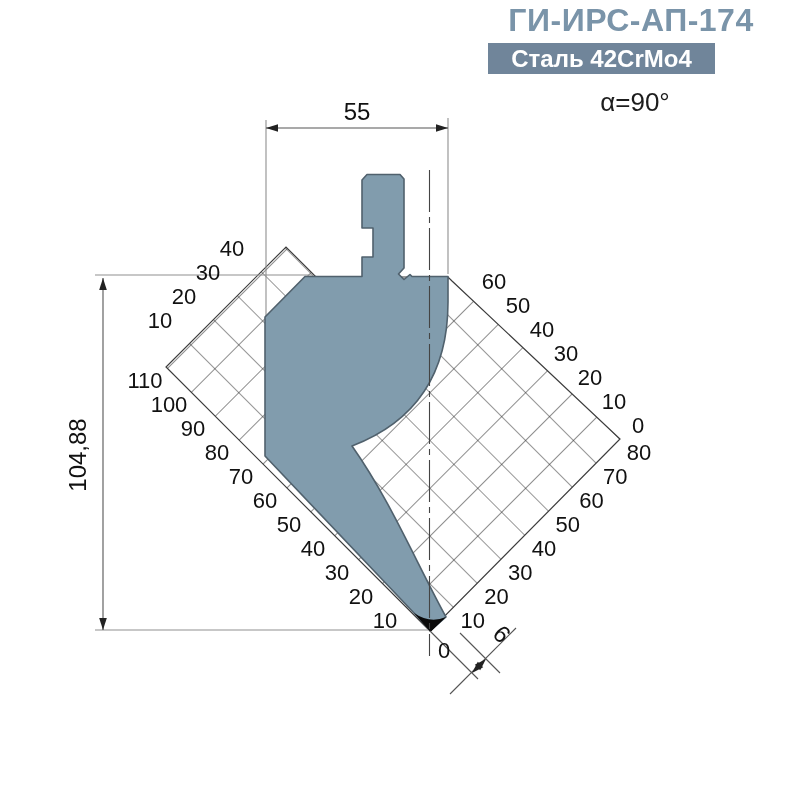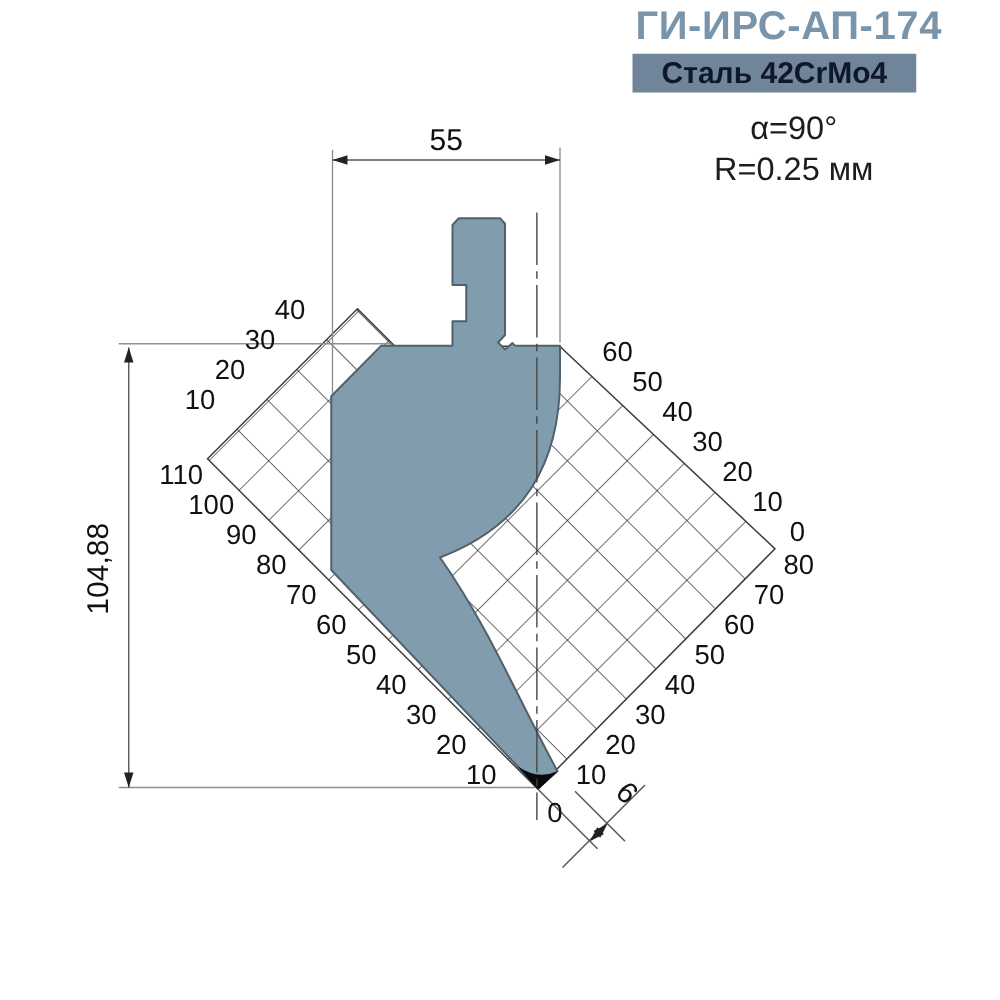--- a/index.html
+++ b/index.html
@@ -1,38 +1,37 @@
 <!DOCTYPE html>
 <html><head>
 <meta charset="utf-8">
 <style>
   html,body{margin:0;padding:0;background:#ffffff;}
   .stage{position:relative;width:800px;height:800px;background:#fff;overflow:hidden;
          font-family:"Liberation Sans", sans-serif;border-radius:13px;}
   .hdr-title{position:absolute;top:2px;left:440px;width:382px;text-align:center;
              font-size:32px;font-weight:600;letter-spacing:.5px;color:#7a94a9;}
-  .hdr-badge{position:absolute;top:43px;left:506px;width:227px;height:31px;
-             background:#70859a;color:#0f172a;font-size:24px;font-weight:700;
+  .hdr-badge{position:absolute;top:43px;left:488px;width:227px;height:31px;
+             background:#70859a;color:#ffffff;font-size:24px;font-weight:700;
              display:flex;align-items:center;justify-content:center;}
   .hdr-specs{position:absolute;top:86px;left:470px;width:330px;text-align:center;
              font-size:26px;line-height:33px;color:#1d1d1d;}
   svg{position:absolute;left:0;top:0;}
   .lbl{font-family:"Liberation Sans", sans-serif;font-size:22px;fill:#111;}
   .dimtxt{font-family:"Liberation Sans", sans-serif;font-size:24px;fill:#111;}
 </style>
 </head>
 <body>
 
 <div class="stage">
 
   <div class="hdr-title">ГИ-ИРС-АП-174</div>
   <div class="hdr-badge">Сталь 42CrMo4</div>
   <div class="hdr-specs">
     <div>α=90°</div>
-    <div>R=0.25 мм</div>
   </div>
 
   <svg width="800" height="800" viewBox="0 0 800 800">
     <defs>
       <pattern id="hatch" patternUnits="userSpaceOnUse" width="33.8" height="33.8" x="430" y="631" patternTransform="rotate(45 430 631)">
         <path d="M0 0 H33.8 M0 0 V33.8" fill="none" stroke="#2e2e2e" stroke-width="1.1"></path>
       </pattern>
     </defs>
 
     <polygon points="430,631 166,367 286,247 316,277 448,277 452,281 620,439" fill="url(#hatch)" stroke="#3c3c3c" stroke-width="1.2"></polygon>

